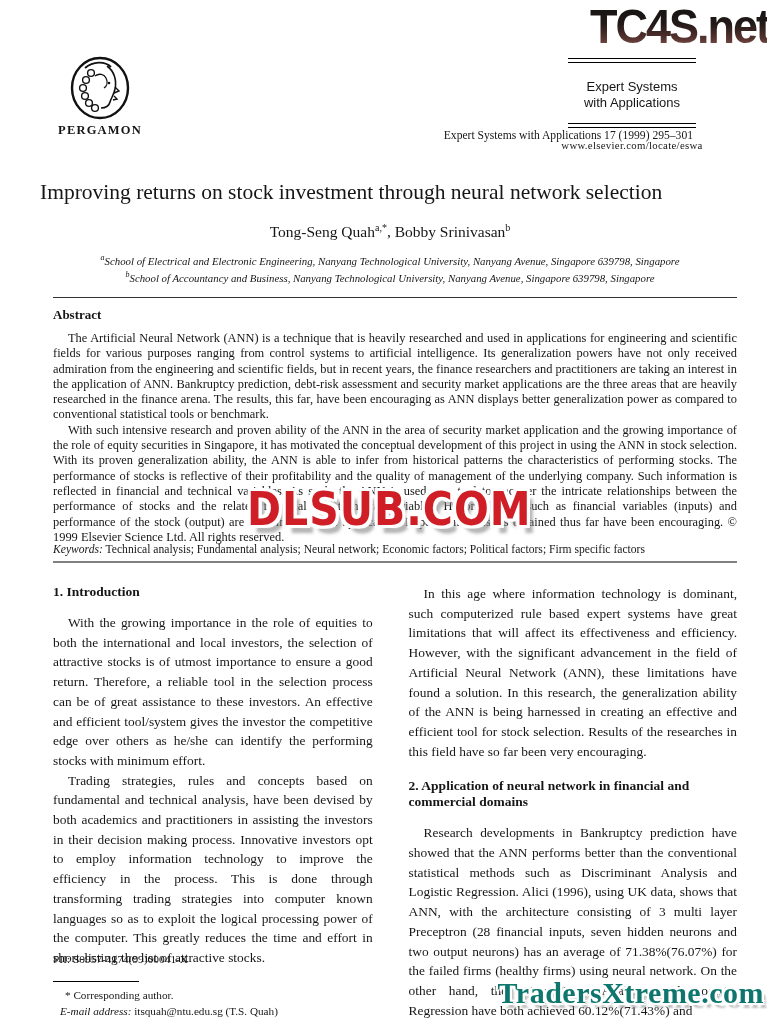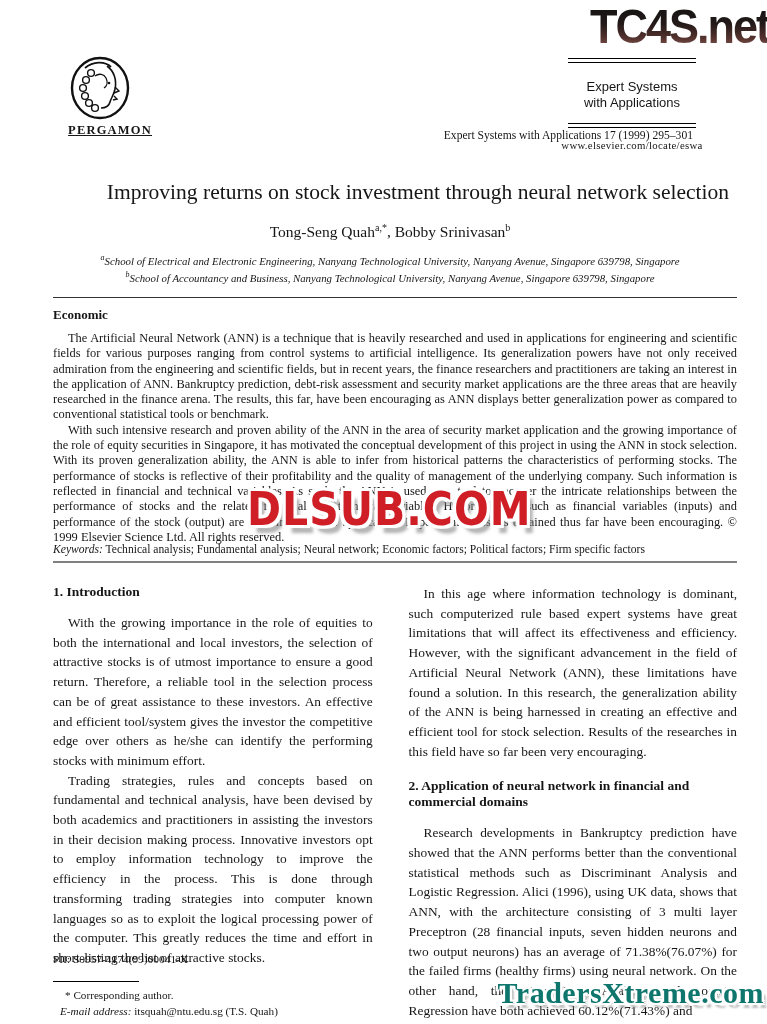--- a/index.html
+++ b/index.html
@@ -3,21 +3,21 @@
 <meta charset="utf-8">
 <style>
   html,body { margin:0; padding:0; background:#e8e8e8; }
   .page {
     position:relative; width:767px; height:1024px; background:#ffffff;
     margin:0 auto; overflow:hidden;
     font-family:"Liberation Serif", serif; color:#161616;
   }
 
   
-  .pergamon { position:absolute; left:48px; top:56px; width:104px; text-align:right;text-decoration:underline; }
+  .pergamon { position:absolute; left:48px; top:56px; width:104px; text-align:center; }
   .pergamon svg { display:block; margin:0 auto; }
   .pergamon-name { font-weight:bold; font-size:12.5px; letter-spacing:1.2px; margin-top:3px; }
 
   .journal-ref {
     position:absolute; left:53px; top:129px; width:640px;
     text-align:right; font-size:11.6px;
   }
 
   .jblock { position:absolute; left:534px; top:58px; width:196px; text-align:center; }
   .jrule { margin:0 34px; height:3px; border-top:1.5px solid #000; border-bottom:1.5px solid #000; }
@@ -57,21 +57,21 @@
     font-family:Liberation Serif, serif; font-weight:bold;
     font-size:30px; line-height:1; letter-spacing:0.5px;
     color:#0f766e;
     text-shadow:
       -2px -2px 0 #fff, 2px -2px 0 #fff, -2px 2px 0 #fff, 2px 2px 0 #fff,
       -2px 0 0 #fff, 2px 0 0 #fff, 0 -2px 0 #fff, 0 2px 0 #fff,
       4px 5px 2px rgba(140,140,140,0.55);
   }
 
   
-  .title { position:absolute; left:29px; top:180px; width:700px; text-align:right; font-size:21.5px; }
+  .title { position:absolute; left:40px; top:180px; width:700px; text-align:left; font-size:21.5px; }
   .authors { position:absolute; left:40px; top:222px; width:700px; text-align:center; font-size:15.5px; }
   .authors sup { font-size:10px; }
   .affils { position:absolute; left:40px; top:251px; width:700px; text-align:center;
             font-style:italic; font-size:10.8px; line-height:13.8px; }
   .affils sup { font-size:8px; }
 
   
   .rule-top { position:absolute; left:53px; top:297px; width:684px; border-top:1.5px solid #333; }
   .abs-head { position:absolute; left:53px; top:307px; font-weight:bold; font-size:13px; }
   .abs-body { position:absolute; left:53px; top:331px; width:684px; }
@@ -139,21 +139,21 @@
   <h1 class="title" style="font-weight:normal; margin:0;">Improving returns on stock investment through neural network selection</h1>
 
   <div class="authors"><span>Tong-Seng Quah</span><sup>a,*</sup><span>, </span><span>Bobby Srinivasan</span><sup>b</sup></div>
 
   <div class="affils">
     <div><sup>a</sup><span>School of Electrical and Electronic Engineering, Nanyang Technological University, Nanyang Avenue, Singapore 639798, Singapore</span></div>
     <div><sup>b</sup><span>School of Accountancy and Business, Nanyang Technological University, Nanyang Avenue, Singapore 639798, Singapore</span></div>
   </div>
 
   <div class="rule-top"></div>
-  <div class="abs-head">Economic</div>
+  <div class="abs-head">Abstract</div>
   <div class="abs-body">
     <p>The Artificial Neural Network (ANN) is a technique that is heavily researched and used in applications for engineering and scientific fields for various purposes ranging from control systems to artificial intelligence. Its generalization powers have not only received admiration from the engineering and scientific fields, but in recent years, the finance researchers and practitioners are taking an interest in the application of ANN. Bankruptcy prediction, debt-risk assessment and security market applications are the three areas that are heavily researched in the finance arena. The results, this far, have been encouraging as ANN displays better generalization power as compared to conventional statistical tools or benchmark.</p>
     <p>With such intensive research and proven ability of the ANN in the area of security market application and the growing importance of the role of equity securities in Singapore, it has motivated the conceptual development of this project in using the ANN in stock selection. With its proven generalization ability, the ANN is able to infer from historical patterns the characteristics of performing stocks. The performance of stocks is reflective of their profitability and the quality of management of the underlying company. Such information is reflected in financial and technical variables. As such, the ANN is used as a tool to uncover the intricate relationships between the performance of stocks and the related financial and technical variables. Historical data such as financial variables (inputs) and performance of the stock (output) are used in this ANN application. Experimental results obtained thus far have been encouraging. © 1999 Elsevier Science Ltd. All rights reserved.</p>
   </div>
 
   <div class="keywords"><span class="kw-label">Keywords:</span> <span>Technical analysis; Fundamental analysis; Neural network; Economic factors; Political factors; Firm specific factors</span></div>
 
   <div class="rule-mid"></div>
 
   <div class="columns">

